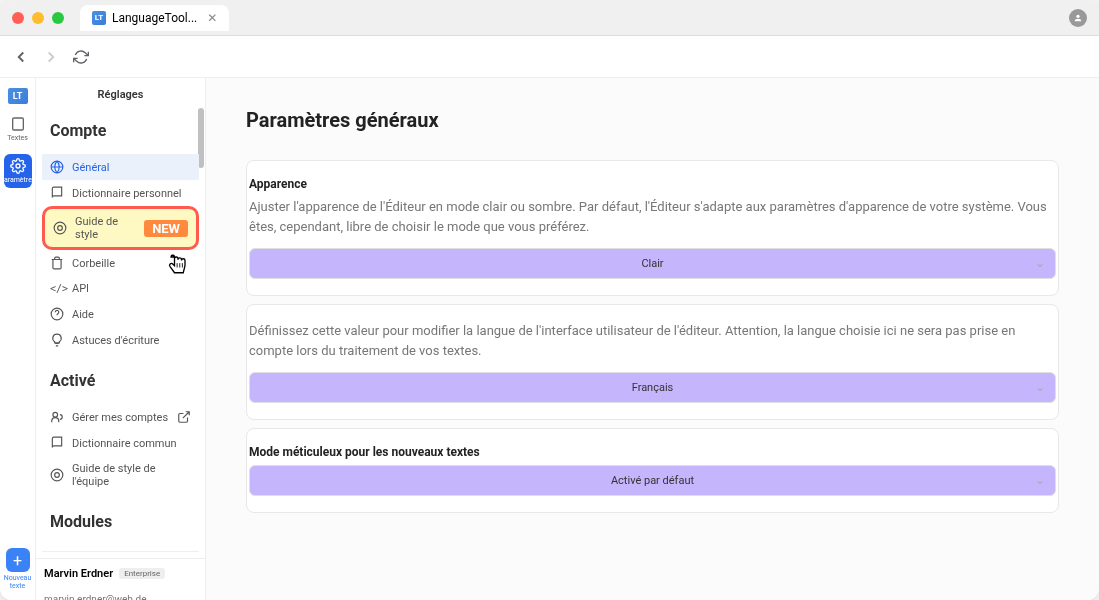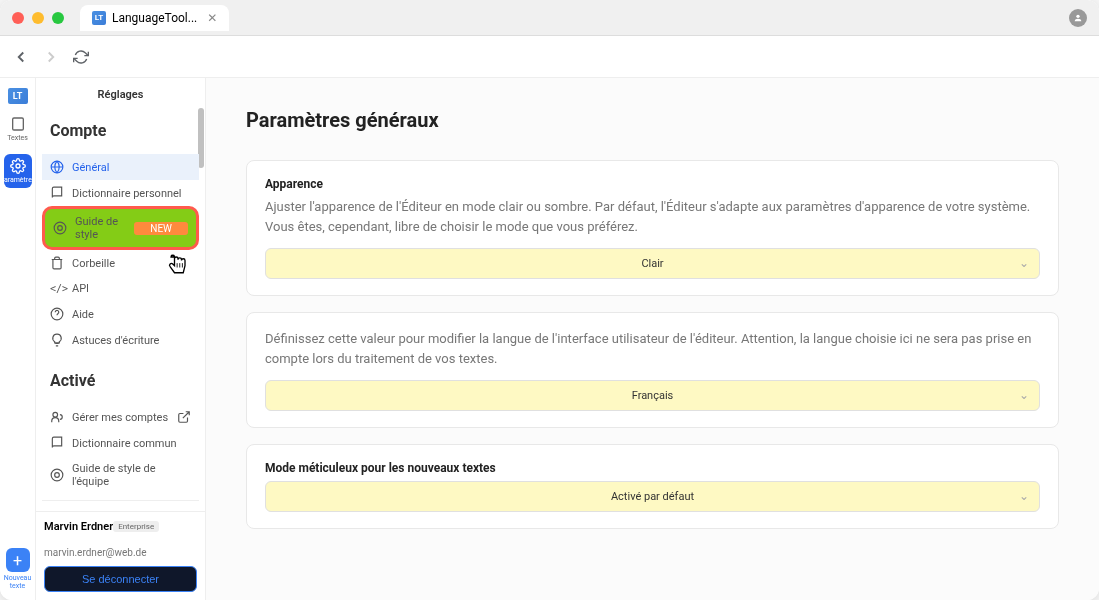--- a/index.html
+++ b/index.html
@@ -37,40 +37,40 @@
     .rail-new-label { font-size: 7px; color: #3b82f6; text-align: center; }
     
     .sidebar { width: 170px; background: #fff; border-right: 1px solid #eee; display: flex; flex-direction: column; position: relative; }
     .sidebar-scroll-track { position: absolute; right: 0; top: 30px; bottom: 90px; width: 8px; }
     .sidebar-scroll-thumb { width: 6px; height: 60px; background: #c0c0c0; border-radius: 3px; margin: 0 auto; }
     .sidebar-header { text-align: center; font-size: 11px; font-weight: 600; padding: 10px 0; color: #333; }
     .sidebar-section { padding: 0 6px; }
     .sidebar-section-title { font-size: 16px; font-weight: 700; padding: 10px 8px 14px; color: #333; }
     .sidebar-item { display: flex; align-items: center; gap: 8px; padding: 6px 8px; font-size: 11px; color: #555; border-radius: 0; cursor: pointer; position: relative; }
     .sidebar-item.active { background: #eaf1fb; color: #2563eb; }
-    .sidebar-item.highlight { border: 3px solid #ff5a4d; border-radius: 10px; background: #84cc16; }
+    .sidebar-item.highlight { border: 3px solid #ff5a4d; border-radius: 10px; background: #fef9c3; }
     .sidebar-item svg { width: 14px; height: 14px; flex-shrink: 0; }
-    .new-badge { background: #ff8a3d; color: #fff; font-size: 10px; padding: 1px 16px; border-radius: 3px; font-weight: 400; }
+    .new-badge { background: #ff8a3d; color: #fff; font-size: 13px; padding: 1px 8px; border-radius: 3px; font-weight: 700; }
     .sidebar-item .ext-link { margin-left: auto; }
     .sidebar-divider { height: 1px; background: #eee; margin: 6px 0; }
     
     .sidebar-footer { margin-top: auto; border-top: 1px solid #eee; padding: 8px; }
-    .footer-name-row { display: flex; align-items: center; font-size: 11px; font-weight: 600; margin-bottom: 14px; }
+    .footer-name-row { display: flex; align-items: center; gap: 6px; font-size: 11px; font-weight: 600; margin-bottom: 14px; }
     .footer-badge { background: #eee; color: #666; font-size: 8px; padding: 1px 5px; border-radius: 3px; font-weight: 400; }
     .footer-email { font-size: 10px; color: #777; margin-bottom: 8px; }
     .logout-btn { width: 100%; border: 1px solid #3b82f6; color: #3b82f6; background: #0f172a; border-radius: 6px; padding: 6px 0; font-size: 11px; cursor: pointer; }
     
     .cursor-hand { position: absolute; left: 128px; top: 172px; width: 28px; height: 28px; pointer-events: none; z-index: 10; }
     
     .main { flex: 1; background: #fbfbfb; overflow-y: auto; padding: 30px 40px; }
     .main-title { font-size: 20px; font-weight: 700; color: #222; margin-bottom: 28px; }
-    .card { background: #fff; border: 1px solid #e8e8e8; border-radius: 8px; padding: 16px 18px; margin-bottom: 16px; }
+    .card { background: #fff; border: 1px solid #e8e8e8; border-radius: 8px; padding: 16px 2px; margin-bottom: 8px; }
     .card-title { font-size: 12px; font-weight: 700; color: #222; margin-bottom: 6px; }
     .card-desc { font-size: 13px; color: #777; line-height: 1.5; margin-bottom: 12px; }
-    .select-field { width: 100%; border: 1px solid #e0e0e0; border-radius: 6px; padding: 8px 12px; font-size: 11px; color: #333; text-align: center; position: relative; background: #fef9c3; cursor: pointer; }
+    .select-field { width: 100%; border: 1px solid #e0e0e0; border-radius: 6px; padding: 8px 12px; font-size: 11px; color: #333; text-align: center; position: relative; background: #c4b5fd; cursor: pointer; }
     .select-field::after { content: "⌄"; position: absolute; right: 10px; top: 50%; transform: translateY(-55%); color: #aaa; font-size: 12px; }
   </style>
 </head>
 <body>
 
 <div class="window">
 
   <div class="titlebar">
     <div class="traffic-lights">
       <div class="traffic-light tl-red"></div>
@@ -216,20 +216,21 @@
         </div>
 
         <div class="sidebar-item">
           <svg viewBox="0 0 24 24" fill="none" stroke="currentColor" stroke-width="2">
               <circle cx="12" cy="12" r="10"></circle>
               <circle cx="12" cy="12" r="4"></circle>
             </svg>
           <span>Guide de style de l'équipe</span>
         </div>
 
+        <div class="sidebar-section-title" style="margin-top:8px;">Modules</div>
         <div class="sidebar-divider"></div>
       </div>
 
       <div class="sidebar-footer">
         <div class="footer-name-row">
           <span>Marvin Erdner</span>
           <span class="footer-badge">Enterprise</span>
         </div>
         <div class="footer-email">marvin.erdner@web.de</div>
         <button class="logout-btn">Se déconnecter</button>

